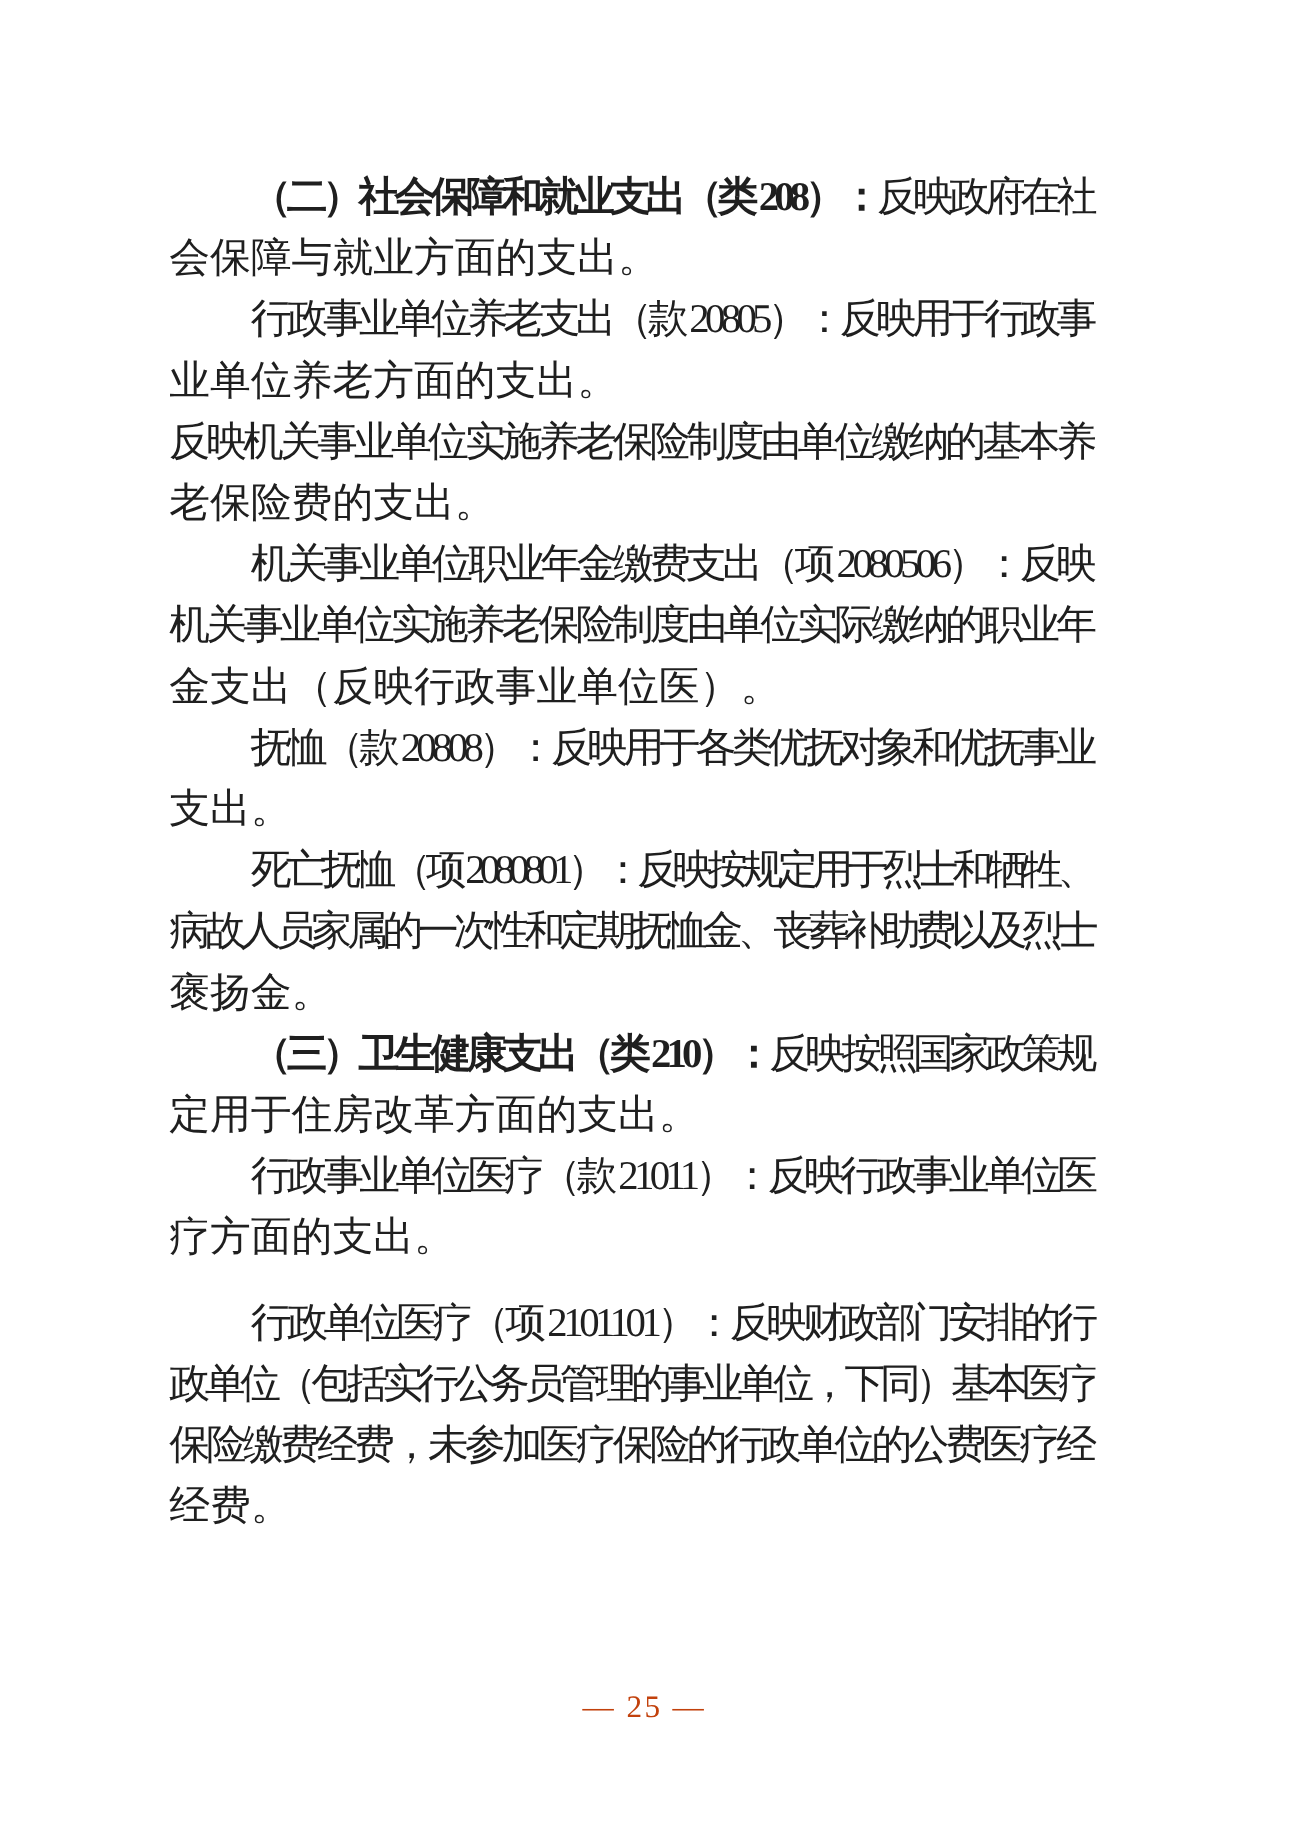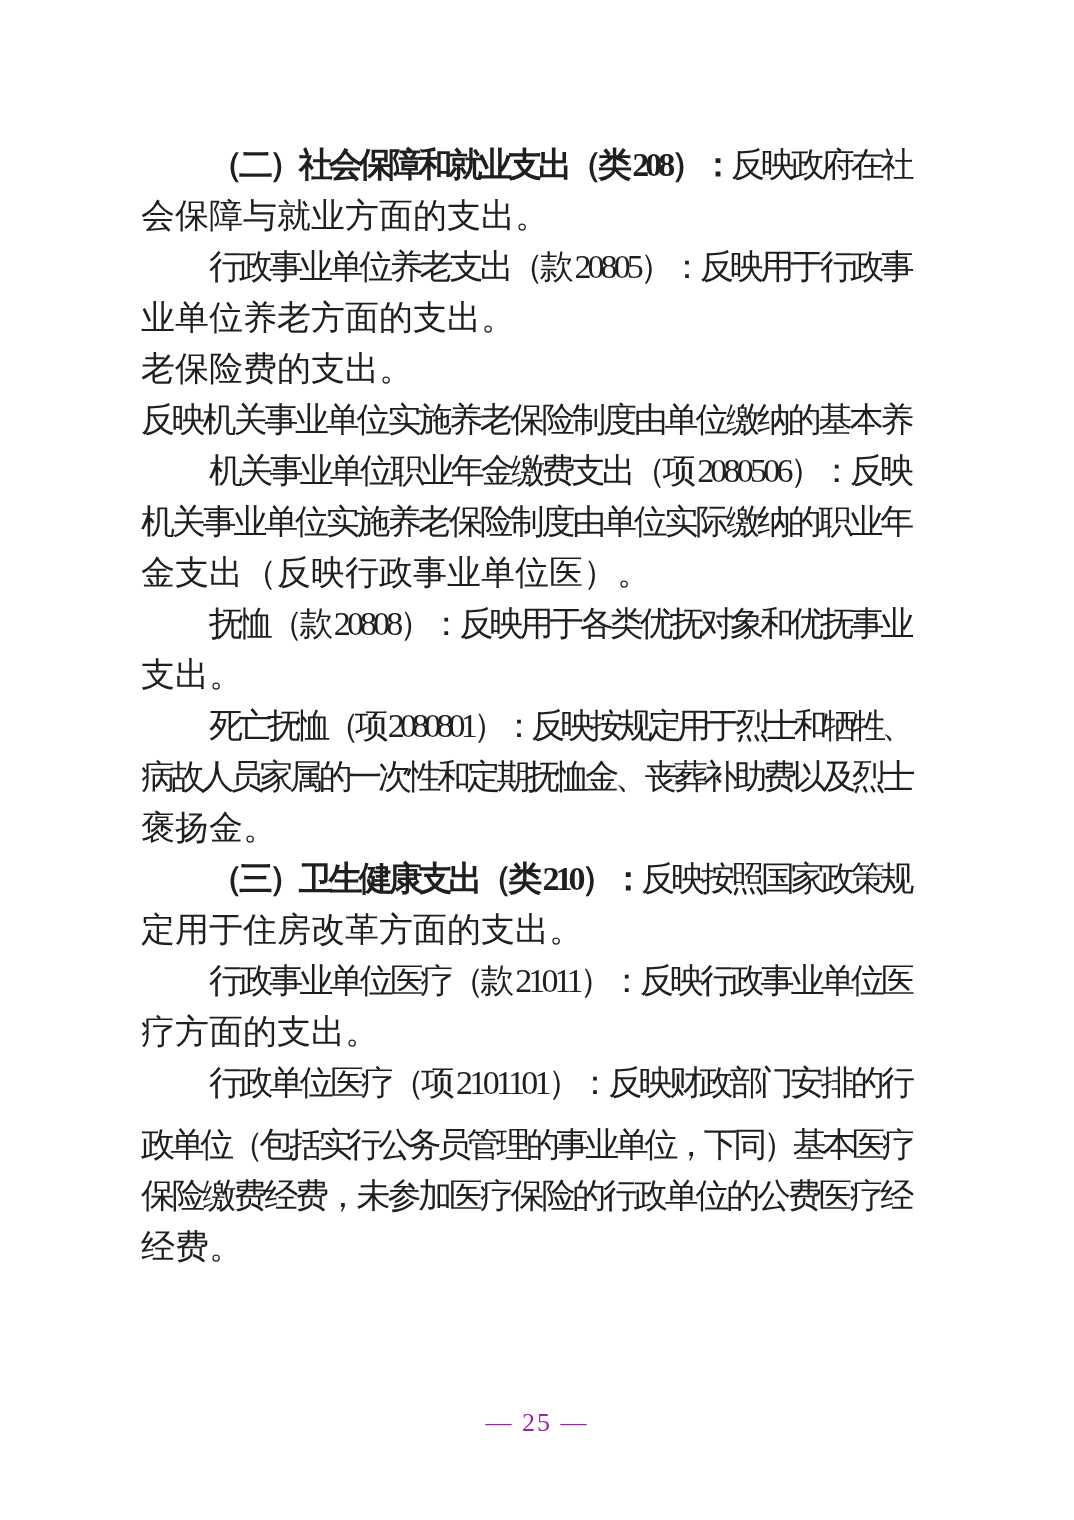--- a/index.html
+++ b/index.html
@@ -36,46 +36,46 @@
     font-weight: bold;
   }
   .page-number {
     position: absolute;
     left: 0;
     top: 1406px;
     width: 1074px;
     text-align: center;
     font-size: 26px;
     line-height: 34px;
-    color: #a21caf;
+    color: #c2410c;
     letter-spacing: 2px;
   }
 </style>
 </head>
 <body>
 
 <div class="page">
   <div class="text-block">
       <div class="line indent fit" style="letter-spacing: -4.07692px;"><span class="b">（二）社会保障和就业支出（类 208）：</span><span>反映政府在社</span></div>
       <div class="line"><span>会保障与就业方面的支出。</span></div>
       <div class="line indent fit" style="letter-spacing: -3.92593px;"><span>行政事业单位养老支出（款 20805）：反映用于行政事</span></div>
       <div class="line"><span>业单位养老方面的支出。</span></div>
+      <div class="line fit" style="letter-spacing: -3.2px;"><span>反映机关事业单位实施养老保险制度由单位缴纳的基本养</span></div>
       <div class="line"><span>老保险费的支出。</span></div>
-      <div class="line fit" style="letter-spacing: -3.2px;"><span>反映机关事业单位实施养老保险制度由单位缴纳的基本养</span></div>
       <div class="line indent fit" style="letter-spacing: -3.78571px;"><span>机关事业单位职业年金缴费支出（项 2080506）：反映</span></div>
       <div class="line fit" style="letter-spacing: -3.2px;"><span>机关事业单位实施养老保险制度由单位实际缴纳的职业年</span></div>
       <div class="line"><span>金支出（反映行政事业单位医）。</span></div>
       <div class="line indent fit" style="letter-spacing: -3.92593px;"><span>抚恤（款 20808）：反映用于各类优抚对象和优抚事业</span></div>
       <div class="line"><span>支出。</span></div>
       <div class="line indent fit" style="letter-spacing: -4.82759px;"><span>死亡抚恤（项 2080801）：反映按规定用于烈士和牺牲、</span></div>
       <div class="line fit" style="letter-spacing: -4.38462px;"><span>病故人员家属的一次性和定期抚恤金、丧葬补助费以及烈士</span></div>
       <div class="line"><span>褒扬金。</span></div>
       <div class="line indent fit" style="letter-spacing: -4.07692px;"><span class="b">（三）卫生健康支出（类 210）：</span><span>反映按照国家政策规</span></div>
       <div class="line"><span>定用于住房改革方面的支出。</span></div>
       <div class="line indent fit" style="letter-spacing: -3.85185px;"><span>行政事业单位医疗（款 21011）：反映行政事业单位医</span></div>
       <div class="line"><span>疗方面的支出。</span></div>
-      <div class="line indent fit" style="letter-spacing: -3.71429px;"><span>行政单位医疗（项 2101101）：反映财政部门安排的行</span></div>
-      <div class="line fit" style="letter-spacing: -4.38462px; margin-top: 11px;"><span>政单位（包括实行公务员管理的事业单位，下同）基本医疗</span></div>
+      <div class="line indent fit" style="letter-spacing: -3.71429px; margin-top: 20px;"><span>行政单位医疗（项 2101101）：反映财政部门安排的行</span></div>
+      <div class="line fit" style="letter-spacing: -4.38462px;"><span>政单位（包括实行公务员管理的事业单位，下同）基本医疗</span></div>
       <div class="line fit" style="letter-spacing: -3.2px;"><span>保险缴费经费，未参加医疗保险的行政单位的公费医疗经</span></div>
       <div class="line"><span>经费。</span></div>
     </div>
   <div class="page-number">— 25 —</div>
 </div>
 
 </body></html>

